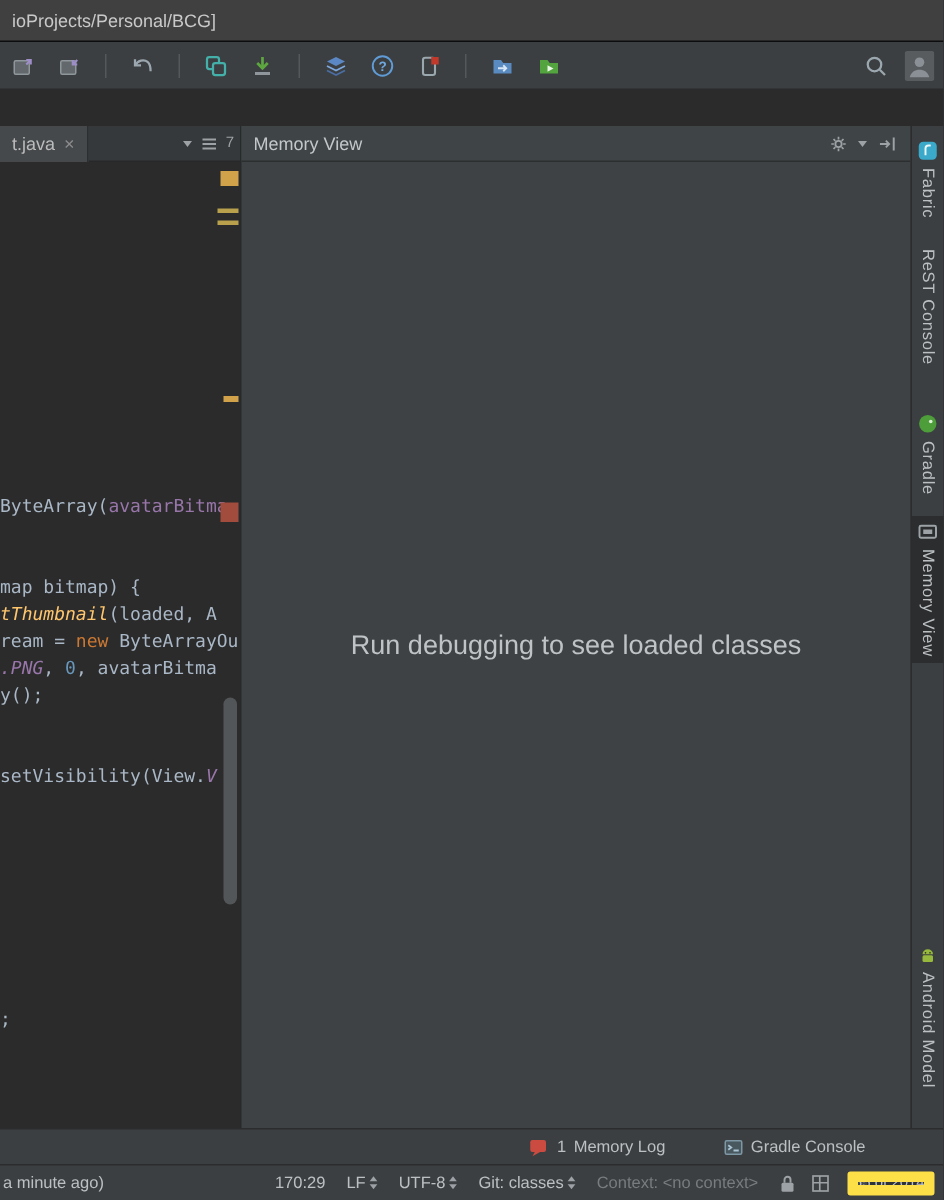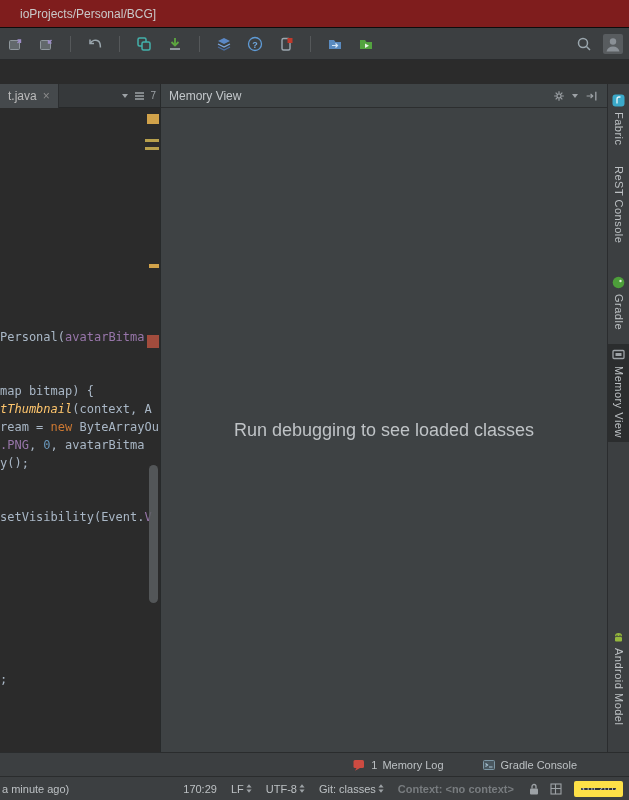--- a/index.html
+++ b/index.html
@@ -5,21 +5,21 @@
   :root{
     --editor-bg:#2b2b2b; --panel-bg:#3c3f41; --accent-orange:#d1a24a; --error-red:#a24c3d;
     --badge-red:#cc4b41; --gradle-green:#4d9e3a; --android-green:#95b83d; --teal:#3fb0a8;
     --code-plain:#a9b7c6; --code-field:#9876aa; --code-method:#ffc66d; --code-keyword:#cc7832; --code-number:#6897bb;
   }
   *{box-sizing:border-box;}
   html,body{margin:0;padding:0;}
   body{width:629px;height:800px;overflow:hidden;background:#2b2b2b;font-family:"Liberation Sans",sans-serif;}
   .app{position:relative;width:629px;height:800px;background:#2b2b2b;}
 
-  .titlebar{height:28px;background:#7f1d1d;border-bottom:1px solid #0d0d0d;display:flex;align-items:center;padding-left:20px;}
+  .titlebar{height:28px;background:#404040;border-bottom:1px solid #0d0d0d;display:flex;align-items:center;padding-left:8px;}
   .title-text{color:#c9c9c9;font-size:12px;white-space:nowrap;}
 
   .toolbar{height:32px;background:var(--panel-bg);border-bottom:1px solid #292b2d;display:flex;align-items:center;justify-content:space-between;padding:0 6px;}
   .tb-left{display:flex;align-items:center;gap:13px;}
   .tb-right{display:flex;align-items:center;gap:10px;}
   .tb-icon{width:18px;height:18px;display:inline-flex;align-items:center;justify-content:center;cursor:pointer;}
   .tb-sep{width:1px;height:16px;background:#55585a;margin:0 2px;}
   .avatar{width:20px;height:20px;border-radius:2px;overflow:hidden;display:inline-flex;cursor:pointer;}
 
   .navstrip{height:24px;background:#2b2b2b;}
@@ -33,21 +33,21 @@
   .tab-extra{display:flex;align-items:center;color:#9da2a6;gap:3px;padding-right:4px;}
   .chev{width:0;height:0;border-left:3px solid transparent;border-right:3px solid transparent;border-top:4px solid #9da2a6;}
   .hidcount{font-size:10px;color:#9da2a6;}
 
   .editor-body{position:relative;flex:1;overflow:hidden;background:var(--editor-bg);font-family:"DejaVu Sans Mono",monospace;font-size:12px;line-height:18px;color:var(--code-plain);cursor:text;}
   .code-line{position:absolute;left:0;white-space:pre;}
   .seg-plain{color:var(--code-plain);}
   .seg-field{color:var(--code-field);}
   .seg-method{color:var(--code-method);font-style:italic;}
   .seg-keyword{color:var(--code-keyword);}
-  .seg-constant{color:var(--code-field);text-align:center;}
+  .seg-constant{color:var(--code-field);font-style:italic;text-align:center;}
   .seg-number{color:var(--code-number);}
   .stripe-mark{position:absolute;right:1px;}
   .m1{top:6px;width:12px;height:10px;background:var(--accent-orange);}
   .m2{top:31px;width:14px;height:3px;background:#b8a04c;}
   .m3{top:39px;width:14px;height:3px;background:#b8a04c;}
   .m4{top:156px;width:10px;height:4px;background:var(--accent-orange);}
   .m5{top:227px;width:12px;height:13px;background:var(--error-red);}
   .scroll-thumb{position:absolute;right:2px;top:357px;width:9px;height:138px;background:#5a5e60;border-radius:5px;opacity:.85;cursor:pointer;}
 
   .memory-pane{width:447px;background:#3e4244;border-left:1px solid #272a2b;display:flex;flex-direction:column;}
@@ -66,21 +66,21 @@
 
   .bottom-bar{height:24px;background:var(--panel-bg);border-top:1px solid #2a2c2d;display:flex;align-items:center;justify-content:flex-end;gap:38px;padding-right:52px;}
   .bb-item{display:flex;align-items:center;gap:5px;color:#bcc0c3;font-size:11px;cursor:pointer;}
   .bb-icon{width:14px;height:14px;display:inline-flex;}
   .bb-badge{font-size:11px;color:#bcc0c3;}
 
   .status-bar{height:24px;background:var(--panel-bg);border-top:1px solid #2a2c2d;display:flex;align-items:center;font-size:11px;color:#bcc0c3;padding:0 6px 0 2px;}
   .sb-item{margin-right:14px;white-space:nowrap;cursor:pointer;display:inline-flex;align-items:center;}
   .sb-static{cursor:default;}
   .pos{margin-left:100px;}
-  .dim{color:#787c7f;font-weight:bold;}
+  .dim{color:#787c7f;}
   .ud-icon{margin-left:2px;display:inline-flex;}
   .sb-icon{margin-right:10px;display:inline-flex;align-items:center;cursor:pointer;}
   .memory-widget{position:relative;width:88px;height:16px;background:#2f3234;border:7px solid #fde047;border-radius:2px;overflow:hidden;display:flex;align-items:center;justify-content:center;margin-left:2px;cursor:pointer;}
   .mem-fill{position:absolute;left:0;top:0;bottom:0;width:13%;background:#45494b;}
   .mem-text{position:relative;font-size:10px;color:#c0c4c7;white-space:nowrap;}
 </style>
 </head>
 <body>
 
 <div class="app">
@@ -190,27 +190,27 @@
           <span class="ph-icon">
               <svg width="11" height="10" viewBox="0 0 11 10">
                 <path d="M1 2h9M1 5h9M1 8h9" stroke="#9da2a6" stroke-width="1.3"></path>
               </svg>
             </span>
           <span class="hidcount">7</span>
         </div>
       </div>
       <div class="editor-body">
         <div id="code-lines">
-            <div class="code-line" style="top: 220px;"><span class="seg-plain">Personal(</span><span class="seg-field">avatarBitma</span></div>
+            <div class="code-line" style="top: 220px;"><span class="seg-plain">ByteArray(</span><span class="seg-field">avatarBitma</span></div>
             <div class="code-line" style="top: 274px;"><span class="seg-plain">map bitmap) {</span></div>
-            <div class="code-line" style="top: 292px;"><span class="seg-method">tThumbnail</span><span class="seg-plain">(context, A</span></div>
+            <div class="code-line" style="top: 292px;"><span class="seg-method">tThumbnail</span><span class="seg-plain">(loaded, A</span></div>
             <div class="code-line" style="top: 310px;"><span class="seg-plain">ream = </span><span class="seg-keyword">new</span><span class="seg-plain"> ByteArrayOu</span></div>
             <div class="code-line" style="top: 328px;"><span class="seg-constant">.PNG</span><span class="seg-plain">, </span><span class="seg-number">0</span><span class="seg-plain">, avatarBitma</span></div>
             <div class="code-line" style="top: 346px;"><span class="seg-plain">y();</span></div>
-            <div class="code-line" style="top: 400px;"><span class="seg-plain">setVisibility(Event.</span><span class="seg-constant">V</span></div>
+            <div class="code-line" style="top: 400px;"><span class="seg-plain">setVisibility(View.</span><span class="seg-constant">V</span></div>
             <div class="code-line" style="top: 562px;"><span class="seg-plain">;</span></div>
           </div>
         <div class="stripe-mark m1"></div>
         <div class="stripe-mark m2"></div>
         <div class="stripe-mark m3"></div>
         <div class="stripe-mark m4"></div>
         <div class="stripe-mark m5"></div>
         <div class="scroll-thumb"></div>
       </div>
     </div>

